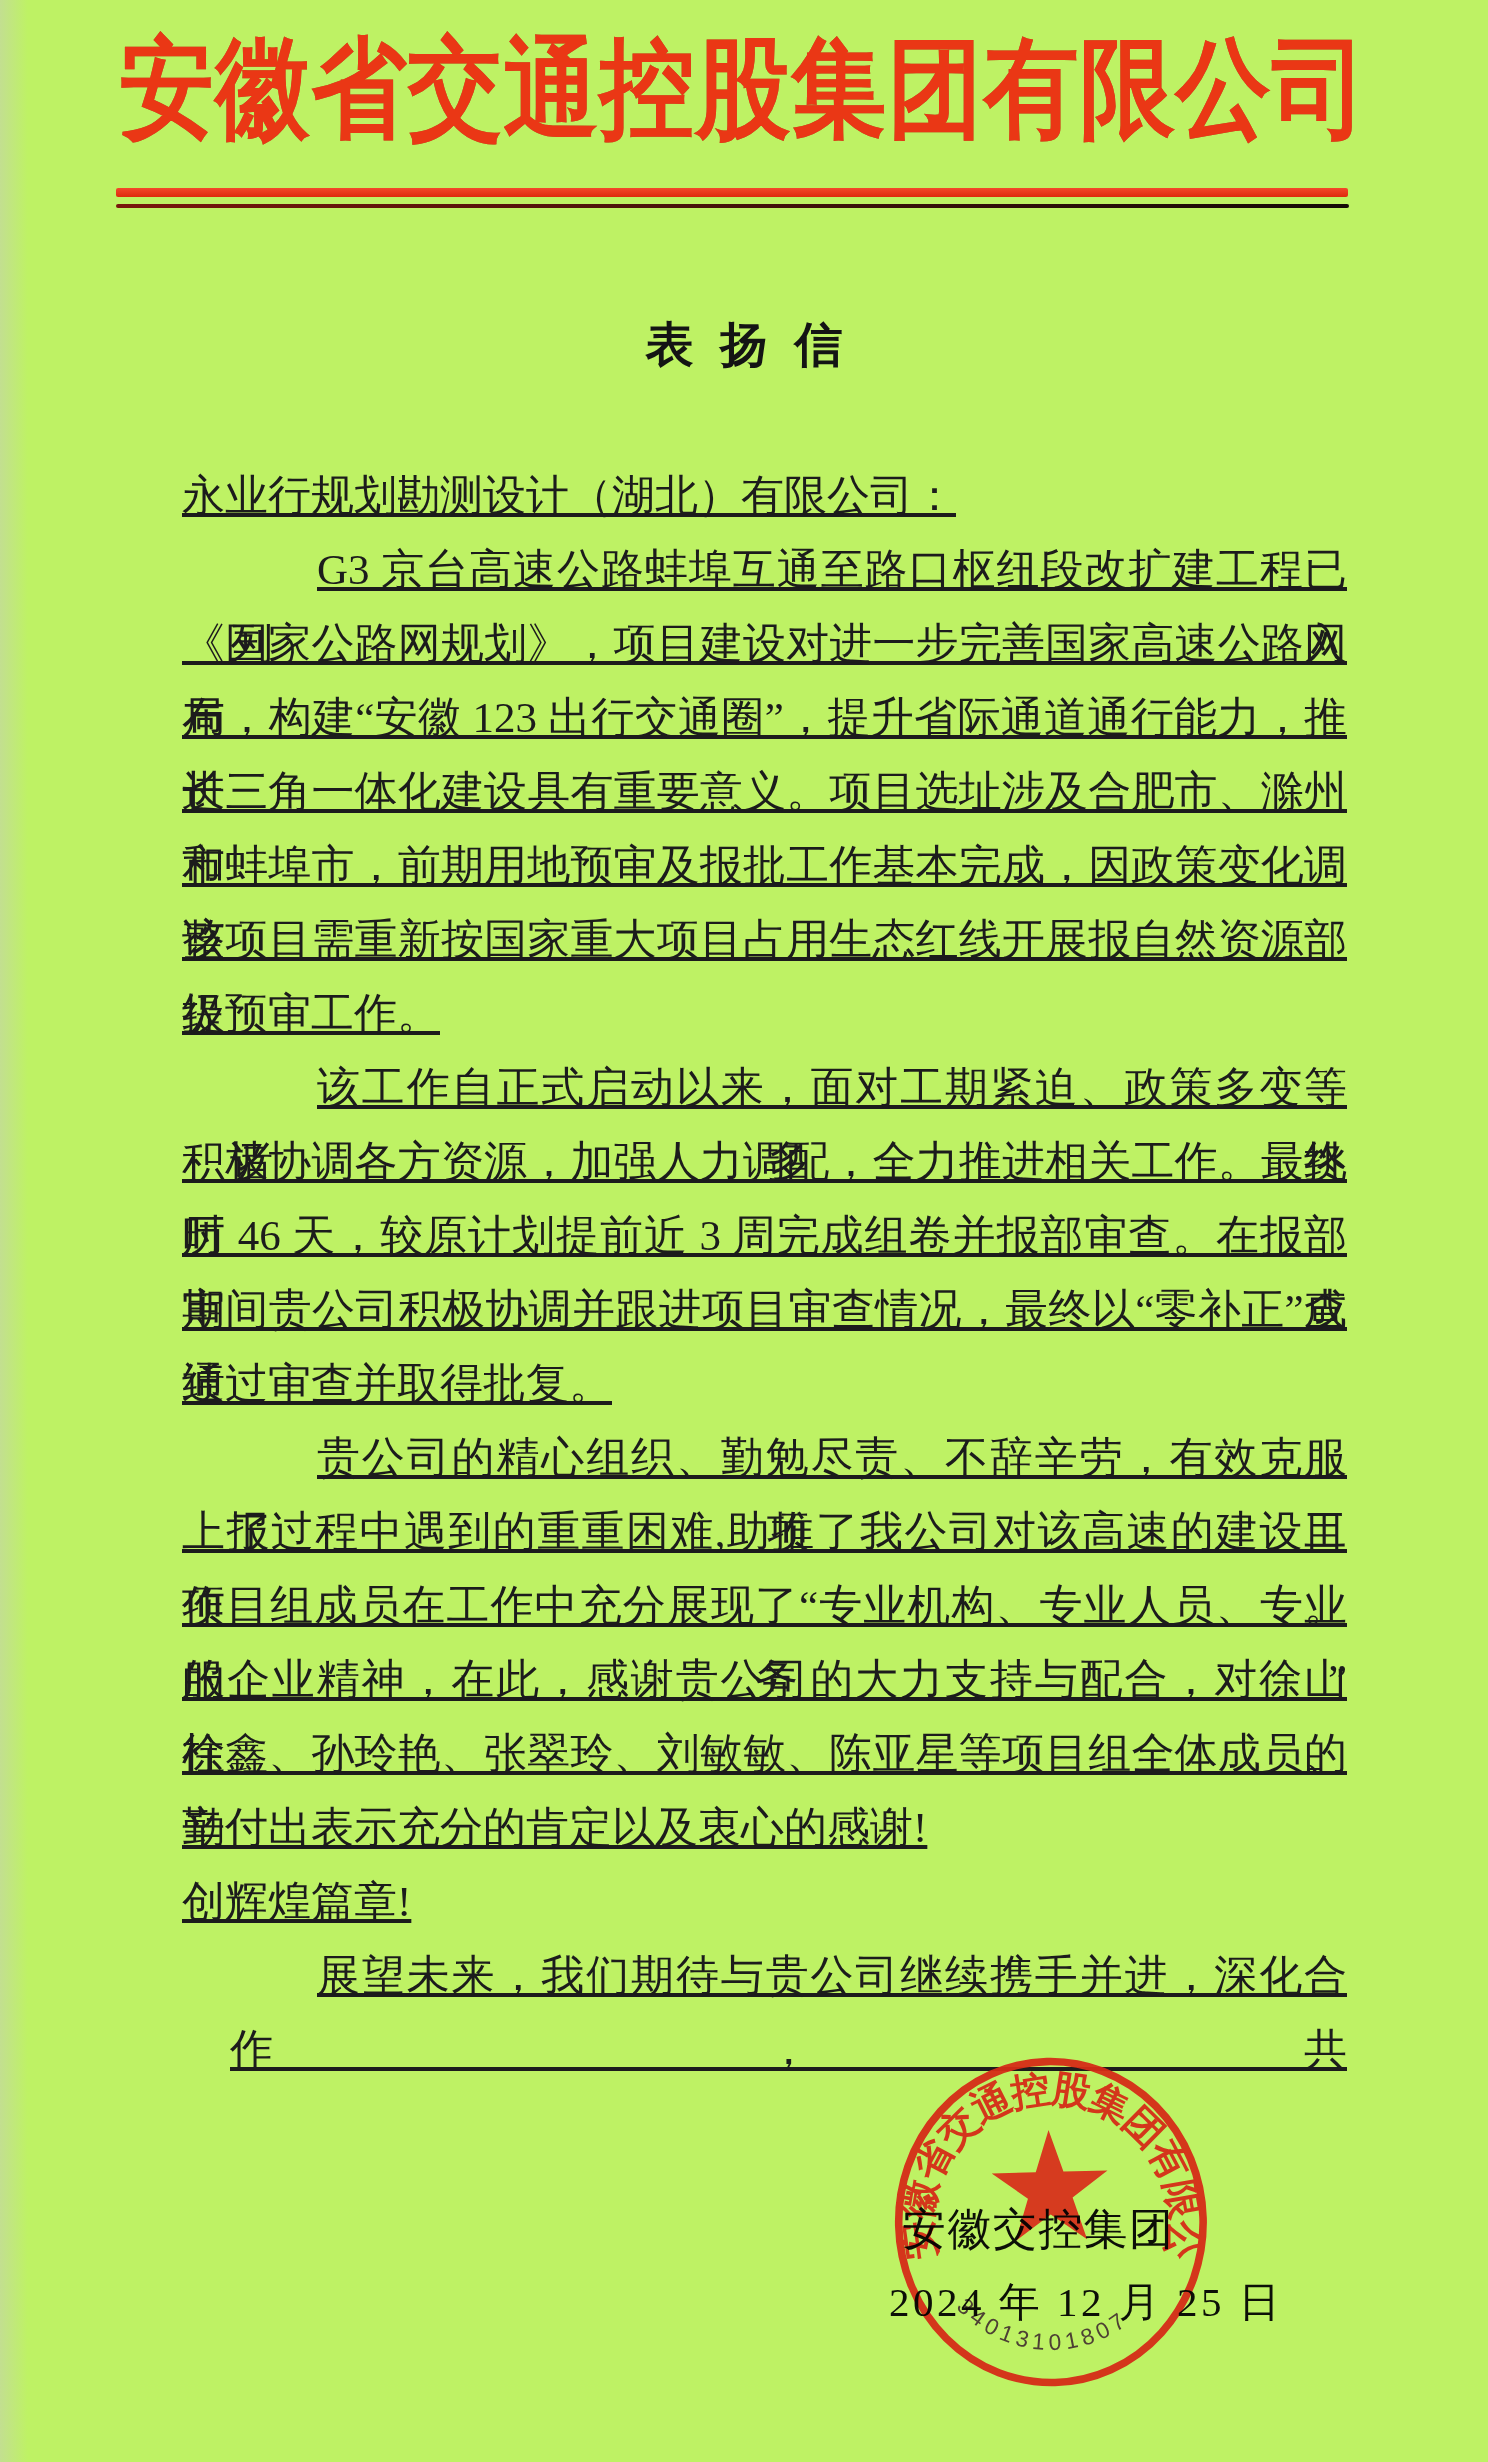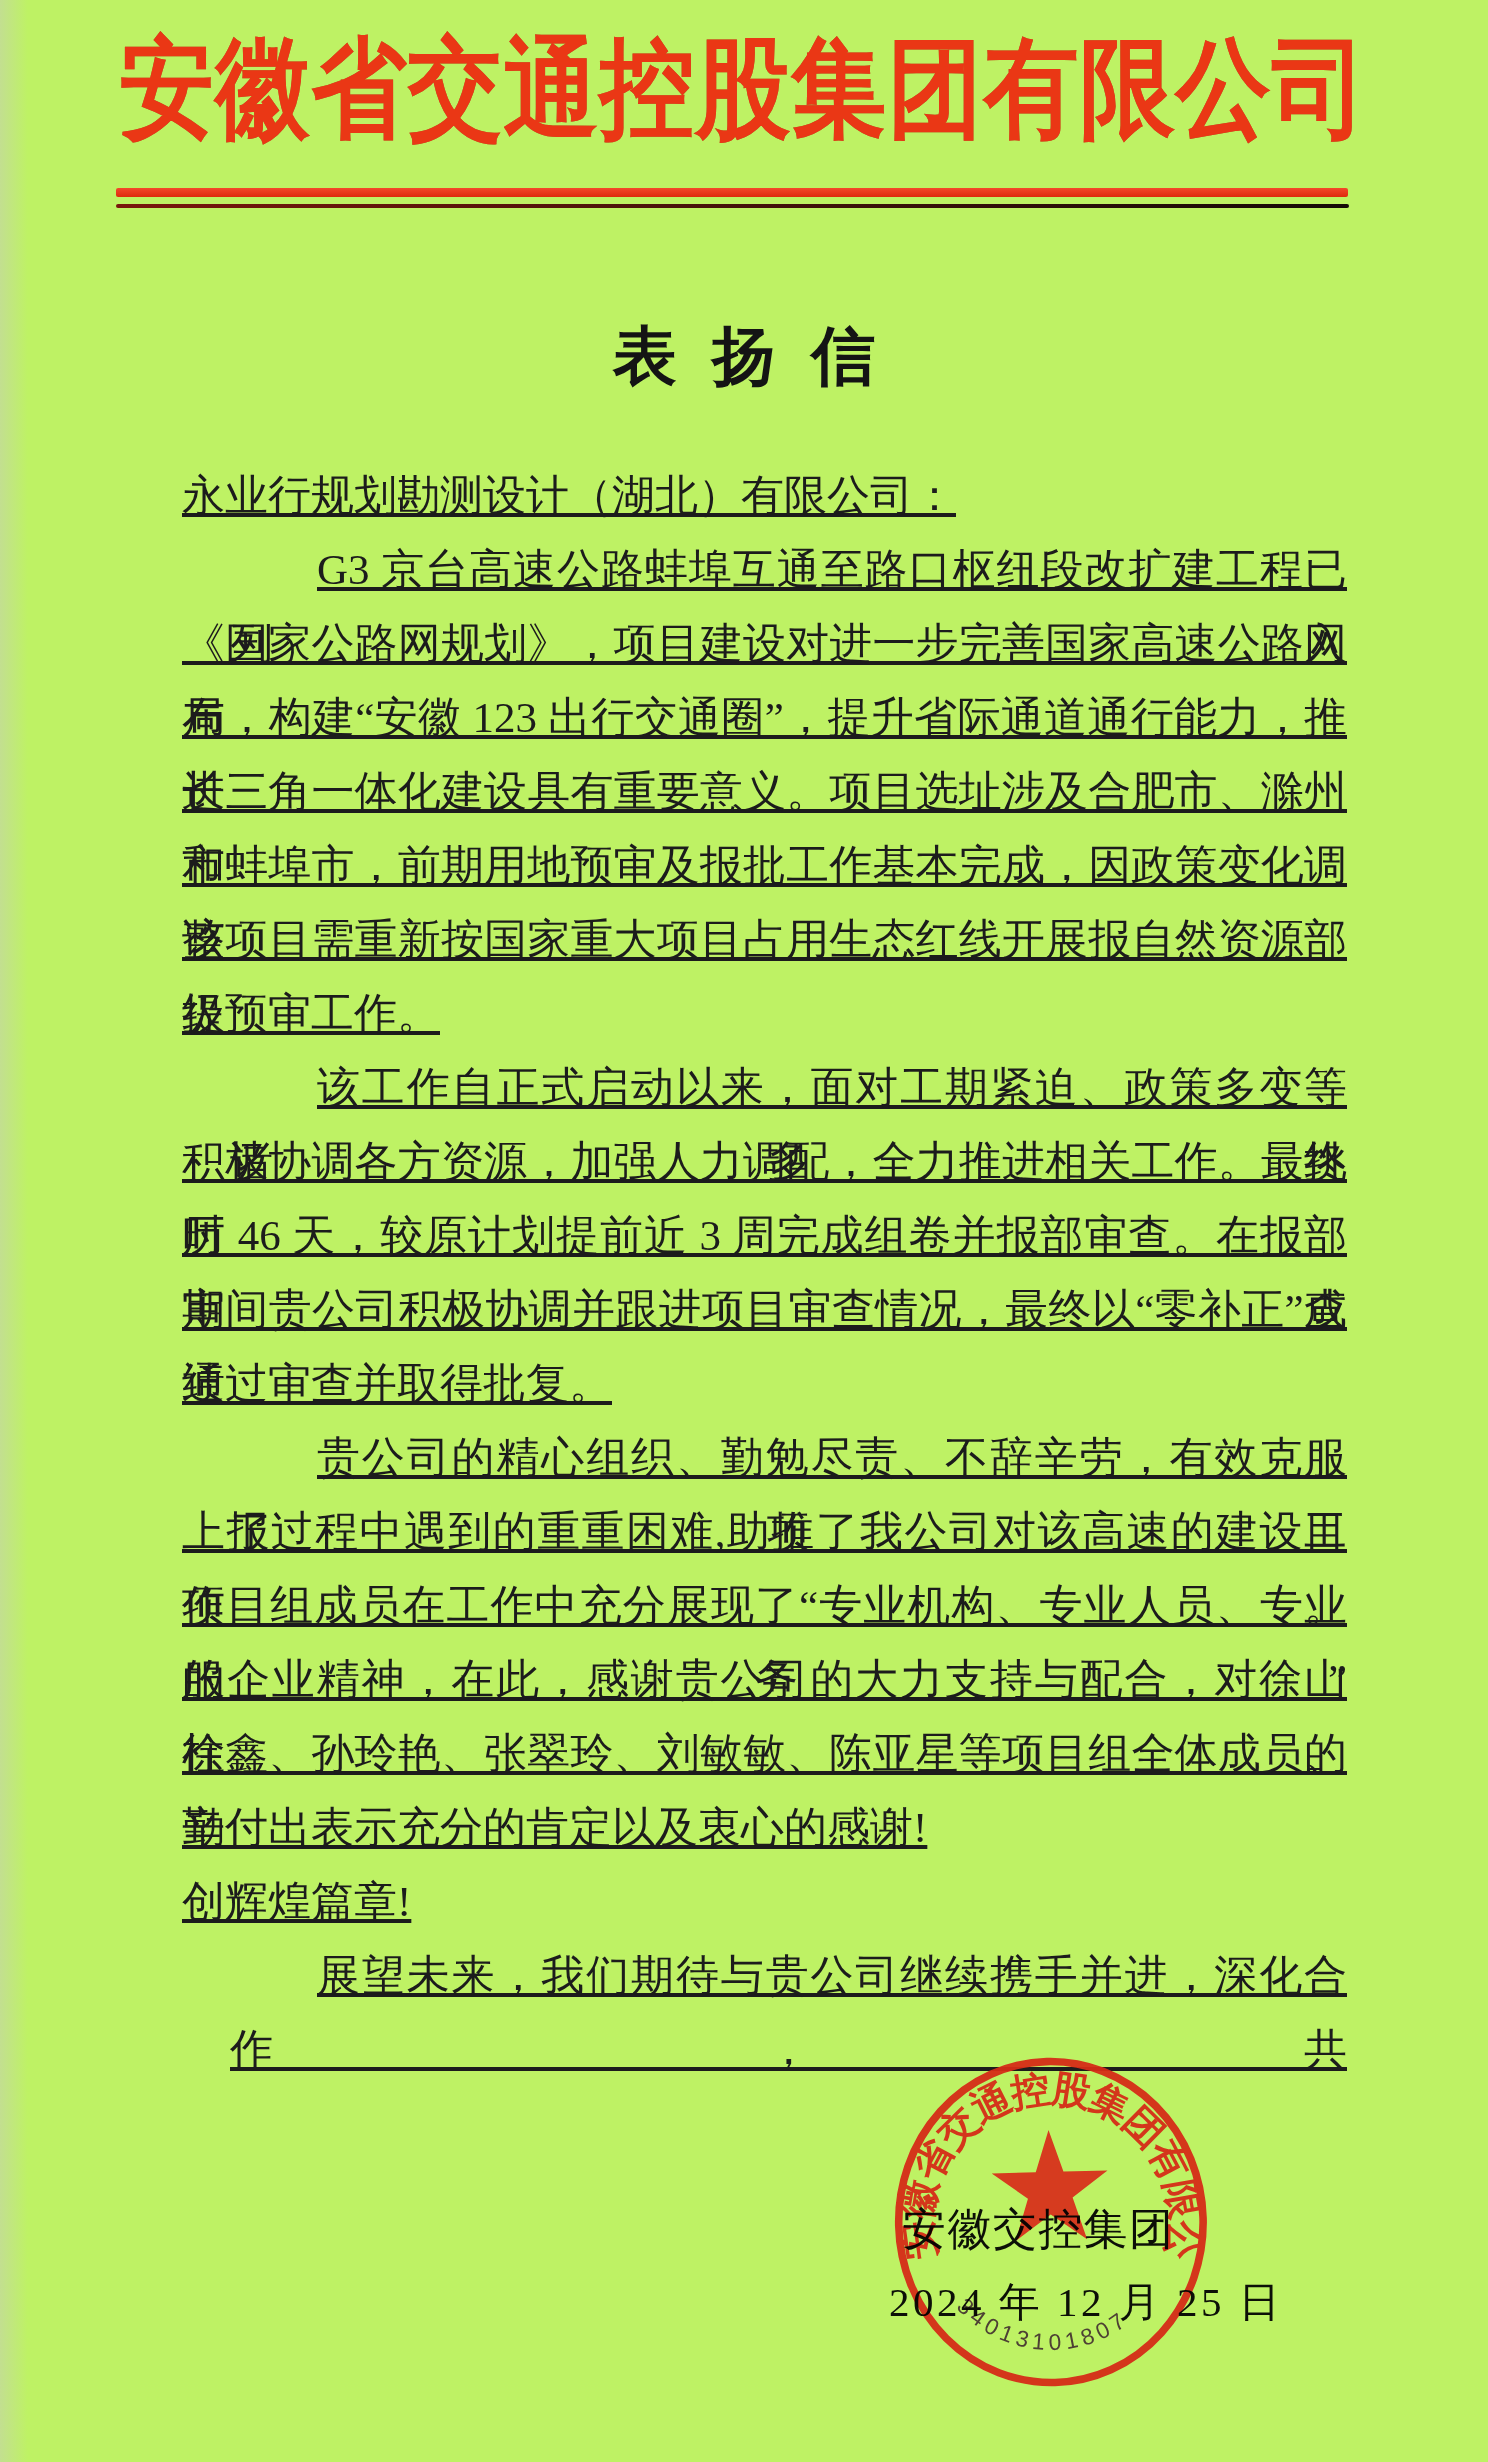--- a/index.html
+++ b/index.html
@@ -37,21 +37,21 @@
   }
   .rule-dark{
     position:absolute;left:116px;width:1233px;top:204px;height:4.2px;
     background:linear-gradient(to right,#79170b 0%,#4a120a 45%,#150a06 100%);
     border-radius:2.1px;
   }
   
   .doc-title{
     position:absolute;left:0;top:313px;width:100%;
     text-align:center;
-    font-size:64px;font-weight:bold;color:#141414;
+    font-size:48px;font-weight:bold;color:#141414;
     letter-spacing:.55em;text-indent:.55em;
   }
   
   .body-text{
     position:absolute;left:182px;top:459px;width:1165px;
     font-size:43px;color:#1c1c1c;
   }
   .bline{
     height:74px;line-height:74px;
     white-space:nowrap;

